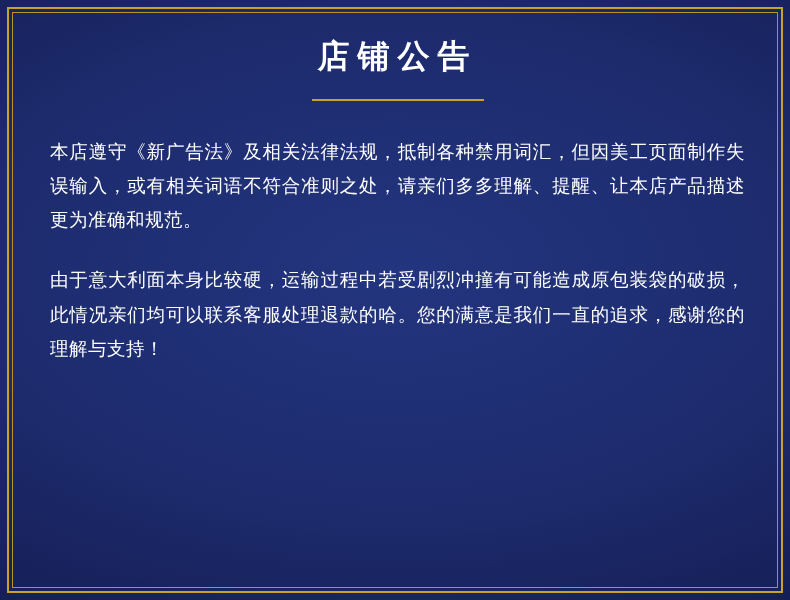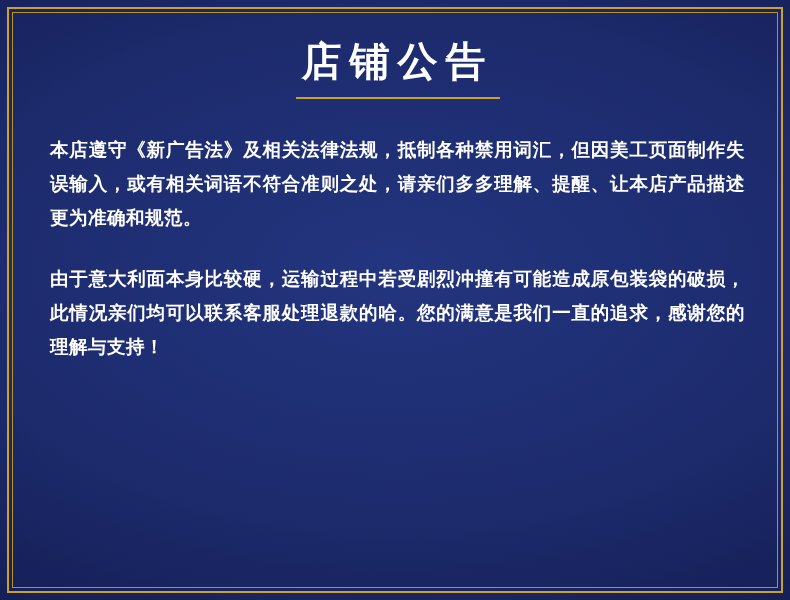--- a/index.html
+++ b/index.html
@@ -54,41 +54,40 @@
     top: 38px;
     bottom: 30px;
   }
 
   .title-wrap {
     text-align: center;
     margin-bottom: 34px;
   }
   .title {
     display: inline-block;
-    font-size: 40px;
+    font-size: 32px;
     line-height: 1.15;
     color: #ffffff;
     letter-spacing: 8px;
     font-weight: 700;
-    padding: 0 6px 13px 6px;
+    padding: 0 6px 24px 6px;
     border-bottom: 2px solid #c9a227;
     font-family: "DejaVu Serif", "Liberation Serif", serif;
   }
 
   .paragraphs {
     color: #ffffff;
     font-size: 18.5px;
     line-height: 1.85;
     letter-spacing: 0.5px;
     text-align: justify;
   }
   .para {
     margin: 0 0 26px 0;
     text-indent: 0;
-    font-weight: bold;
   }
   .para:last-child {
     margin-bottom: 0;
   }
 </style>
 </head>
 <body>
 
 <div class="poster">
   <div class="frame-outer"></div>

